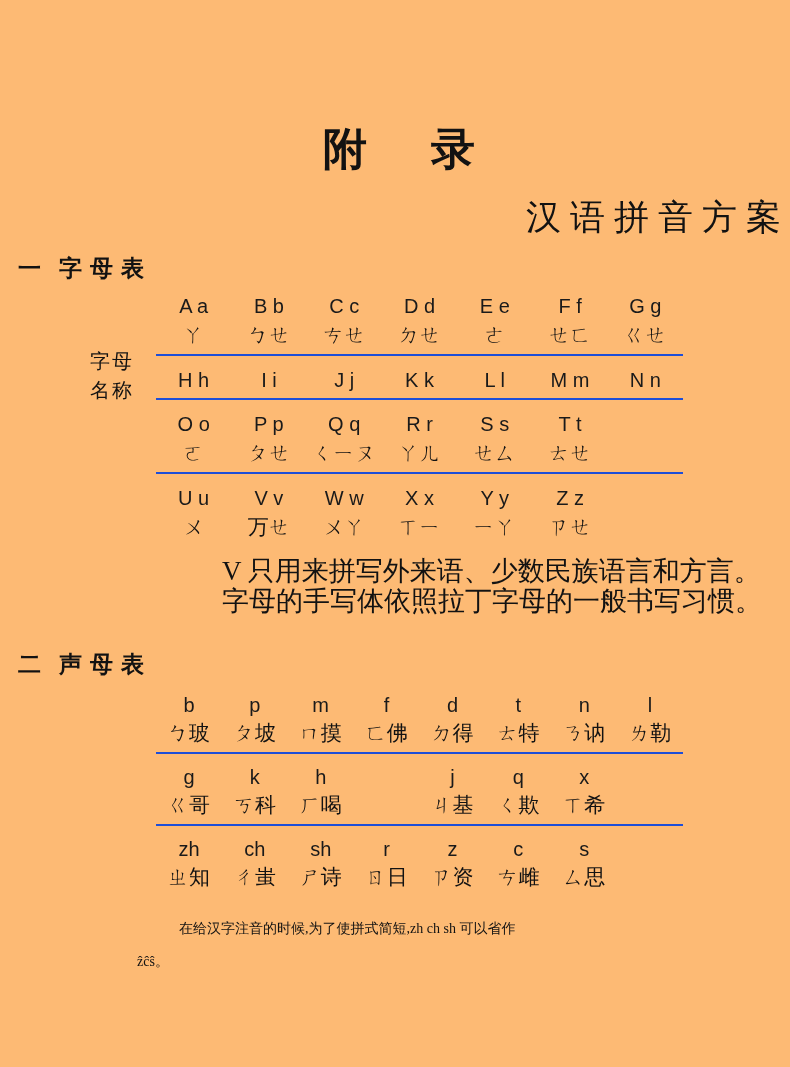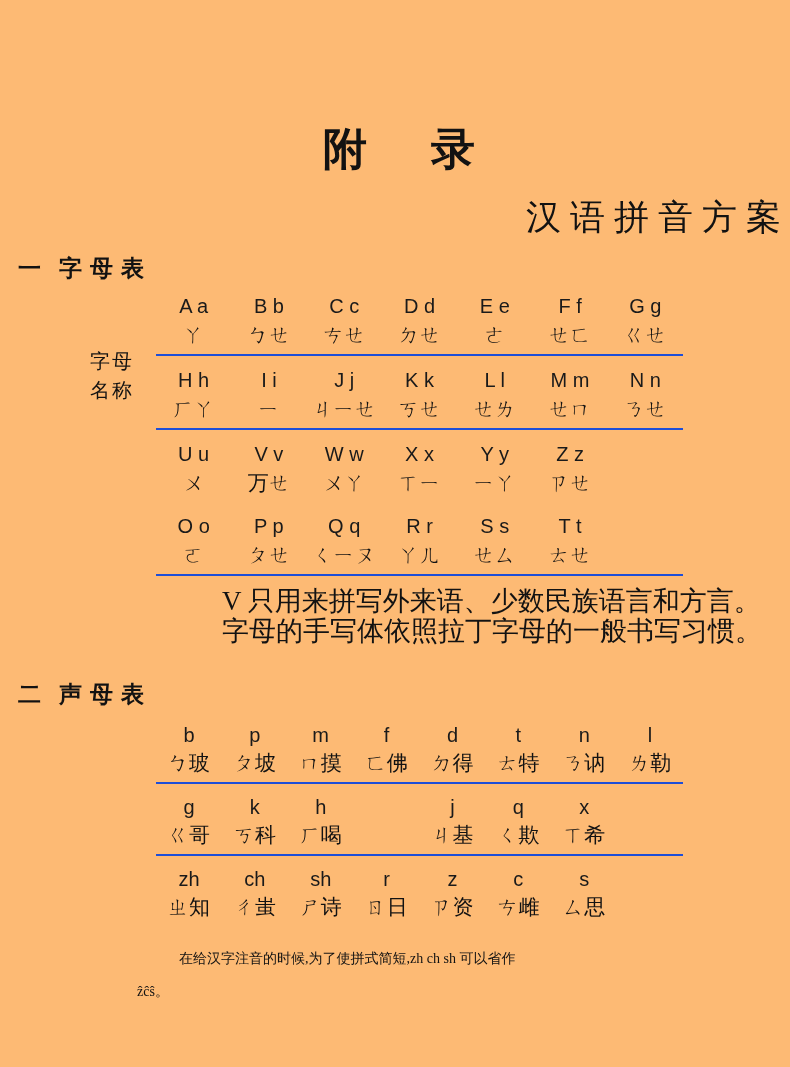--- a/index.html
+++ b/index.html
@@ -98,67 +98,58 @@
     <div class="tgroup ruled">
       <div class="trow letters">
           <span class="cell">H h</span>
           <span class="cell">I i</span>
           <span class="cell">J j</span>
           <span class="cell">K k</span>
           <span class="cell">L l</span>
           <span class="cell">M m</span>
           <span class="cell">N n</span>
         </div>
-      <div class="trow names">
-          <span class="cell">ㄏㄚ</span>
-          <span class="cell">ㄧ</span>
-          <span class="cell">ㄐㄧㄝ</span>
-          <span class="cell">ㄎㄝ</span>
-          <span class="cell">ㄝㄌ</span>
-          <span class="cell">ㄝㄇ</span>
-          <span class="cell">ㄋㄝ</span>
+    </div>
+    <div class="tgroup ruled">
+      <div class="trow letters">
+          <span class="cell">O o</span>
+          <span class="cell">P p</span>
+          <span class="cell">Q q</span>
+          <span class="cell">R r</span>
+          <span class="cell">S s</span>
+          <span class="cell">T t</span>
+          <span class="cell"></span>
+        </div>
+      <div class="trow names">
+          <span class="cell">ㄛ</span>
+          <span class="cell">ㄆㄝ</span>
+          <span class="cell">ㄑㄧㄡ</span>
+          <span class="cell">ㄚㄦ</span>
+          <span class="cell">ㄝㄙ</span>
+          <span class="cell">ㄊㄝ</span>
+          <span class="cell"></span>
         </div>
     </div>
     <div class="tgroup">
       <div class="trow letters">
           <span class="cell">U u</span>
           <span class="cell">V v</span>
           <span class="cell">W w</span>
           <span class="cell">X x</span>
           <span class="cell">Y y</span>
           <span class="cell">Z z</span>
           <span class="cell"></span>
         </div>
       <div class="trow names">
           <span class="cell">ㄨ</span>
           <span class="cell">ㄪㄝ</span>
           <span class="cell">ㄨㄚ</span>
           <span class="cell">ㄒㄧ</span>
           <span class="cell">ㄧㄚ</span>
           <span class="cell">ㄗㄝ</span>
-          <span class="cell"></span>
-        </div>
-    </div>
-    <div class="tgroup ruled">
-      <div class="trow letters">
-          <span class="cell">O o</span>
-          <span class="cell">P p</span>
-          <span class="cell">Q q</span>
-          <span class="cell">R r</span>
-          <span class="cell">S s</span>
-          <span class="cell">T t</span>
-          <span class="cell"></span>
-        </div>
-      <div class="trow names">
-          <span class="cell">ㄛ</span>
-          <span class="cell">ㄆㄝ</span>
-          <span class="cell">ㄑㄧㄡ</span>
-          <span class="cell">ㄚㄦ</span>
-          <span class="cell">ㄝㄙ</span>
-          <span class="cell">ㄊㄝ</span>
           <span class="cell"></span>
         </div>
     </div>
   </div>
 
   <div class="note">
     <div>V 只用来拼写外来语、少数民族语言和方言。</div>
     <div>字母的手写体依照拉丁字母的一般书写习惯。</div>
   </div>
 

